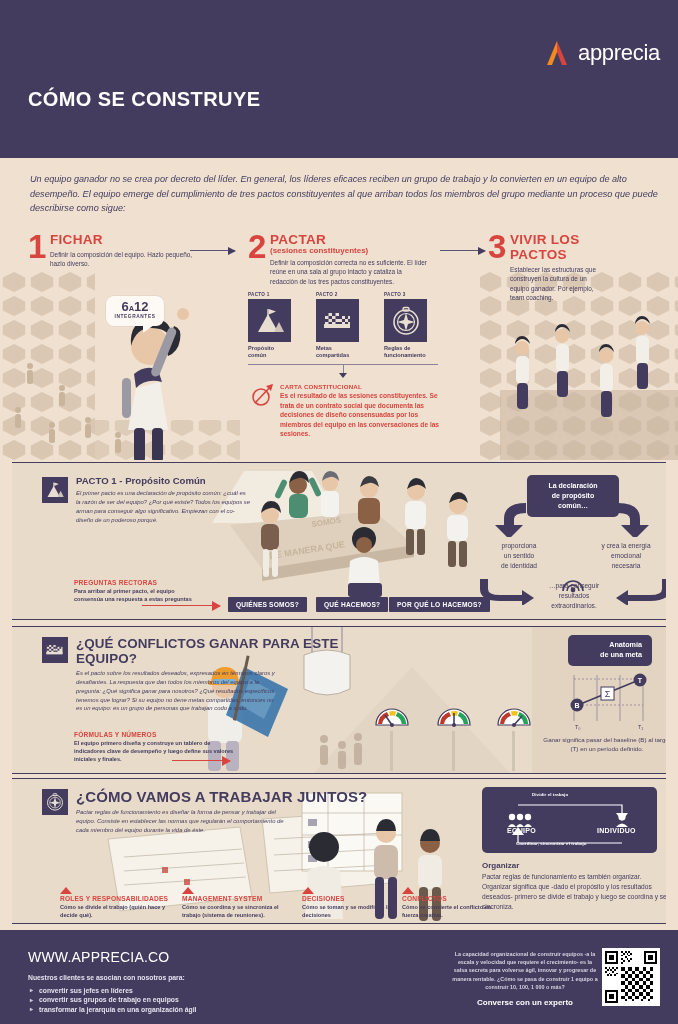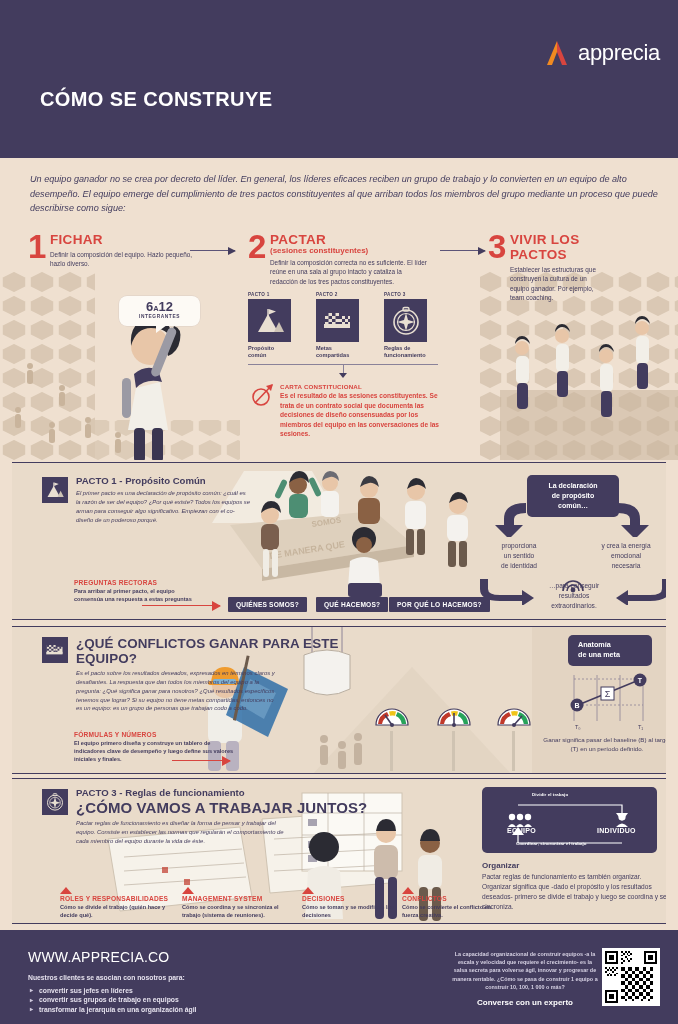--- a/index.html
+++ b/index.html
@@ -16,21 +16,21 @@
   
   .header {
     position:absolute; left:0; top:0; width:678px; height:158px;
     background:#433c5e;
   }
   .logo { position:absolute; right:18px; top:36px; display:flex; align-items:center; gap:4px; }
   .logo-mark { width:34px; height:34px; position:relative; }
   .logo-text { color:#ffffff; font-size:22px; letter-spacing:-0.3px; font-family:"Liberation Sans", sans-serif; }
   .hdr-line1 {
     position:absolute; left:28px; top:88px;
-    color:#fff; font-size:20px; font-weight:bold; letter-spacing:0.4px;margin-left:12px;
+    color:#fff; font-size:20px; font-weight:bold; letter-spacing:0.4px;
   }
   .hdr-line2 {
     position:absolute; left:28px; top:111px;
     color:#fff; font-size:27px; font-weight:bold; letter-spacing:0.2px;
   }
 
   
   .intro {
     position:absolute; left:30px; top:172px; width:630px;
     color:#433c5e; font-size:9.1px; line-height:1.62; font-style:italic;
@@ -70,21 +70,21 @@
     border-left:4px solid transparent;border-right:4px solid transparent;border-top:5px solid #433c5e;
   }
 
   .carta { position:absolute; left:252px; top:383px; width:190px; display:flex; gap:6px; }
   .carta-icon { width:22px; height:24px; flex:none; position:relative; }
   .carta-t { color:#d8453f; font-size:6.2px; font-weight:bold; letter-spacing:0.2px; }
   .carta-d { color:#d8453f; font-size:6.6px; font-weight:bold; line-height:1.45; margin-top:1px; }
 
   
   .bubble612 {
-    position:absolute; left:119px; top:296px; width:81px; height:30px;
+    position:absolute; left:106px; top:296px; width:58px; height:30px;
     background:#fdfaf5; border-radius:8px; text-align:center;
     box-shadow:0 0 0 0.5px rgba(67,60,94,.10);
   }
   .bubble612 .b1 { color:#433c5e; font-size:13px; font-weight:bold; margin-top:3px; }
   .bubble612 .b1 em { font-size:7.5px; font-style:normal; }
   .bubble612 .b2 { color:#433c5e; font-size:4.8px; font-weight:bold; letter-spacing:0.6px; }
   .bubble612:after {
     content:""; position:absolute; left:37px; bottom:-7px;
     border-top:8px solid #fdfaf5; border-right:11px solid transparent;
   }
@@ -110,21 +110,21 @@
 
   
   .decl-box {
     position:absolute; background:#433c5e; color:#fff; border-radius:5px;
     padding:6px 9px; text-align:center; font-size:7px; font-weight:bold; line-height:1.45;
   }
   .decl-cap { position:absolute; color:#433c5e; font-size:6.6px; text-align:center; line-height:1.5; }
 
   
   .anat-box { position:absolute; background:#433c5e; color:#fff; border-radius:5px;
-      padding:5px 10px; text-align:left; font-size:7.2px; font-weight:bold; line-height:1.45; }
+      padding:5px 10px; text-align:right; font-size:7.2px; font-weight:bold; line-height:1.45; }
   .anat-cap { position:absolute; color:#433c5e; font-size:6.2px; text-align:center; line-height:1.5; }
 
   
   .org-box { position:absolute; background:#433c5e; border-radius:5px; }
   .org-lbl { position:absolute; color:#fff; font-size:7px; font-weight:bold; letter-spacing:0.3px; }
   .org-mini { position:absolute; color:#fff; font-size:4.4px; font-weight:bold; letter-spacing:0.1px; }
   .org-t { position:absolute; color:#433c5e; font-size:8px; font-weight:bold; }
   .org-d { position:absolute; color:#433c5e; font-size:6.6px; line-height:1.52; width:190px; }
 
   .gauge { position:absolute; width:34px; height:26px; }
@@ -629,21 +629,20 @@
 
     <div class="sec-icon" style="left:30px; top:10px;">
       <svg width="20" height="20" viewBox="0 0 32 32">
         <circle cx="16" cy="17" r="12" fill="none" stroke="#e8dfd2" stroke-width="1.6"></circle>
         <circle cx="16" cy="17" r="8.5" fill="none" stroke="#e8dfd2" stroke-width="1.2"></circle>
         <path d="M16 8 L18 15 L25 17 L18 19 L16 26 L14 19 L7 17 L14 15 Z" fill="#e8dfd2"></path>
         <rect x="13" y="2.5" width="6" height="3.5" rx="1.5" fill="none" stroke="#e8dfd2" stroke-width="1.4"></rect>
       </svg>
     </div>
     <div style="position:absolute;left:64px;top:8px;width:300px;">
-      <div class="sec-kicker">PACTO 3 - Reglas de funcionamiento</div>
       <div class="sec-title">¿CÓMO VAMOS A TRABAJAR JUNTOS?</div>
       <div class="sec-desc" style="width:215px;">Pactar reglas de funcionamiento es diseñar la forma de pensar y trabajar del equipo. Consiste en establecer las normas que regularán el comportamiento de cada miembro del equipo durante la vida de éste.</div>
     </div>
 
     <div class="foot-block" style="left:48px; top:108px; width:113px;">
       <svg width="12" height="7" style="display:block;margin-bottom:1px;">
           <polygon points="6,0 12,7 0,7" fill="#d8453f"></polygon>
         </svg>
       <div class="foot-t">ROLES Y RESPONSABILIDADES</div>
       <div class="foot-d">Cómo se divide el trabajo (quién hace y decide qué).</div>

